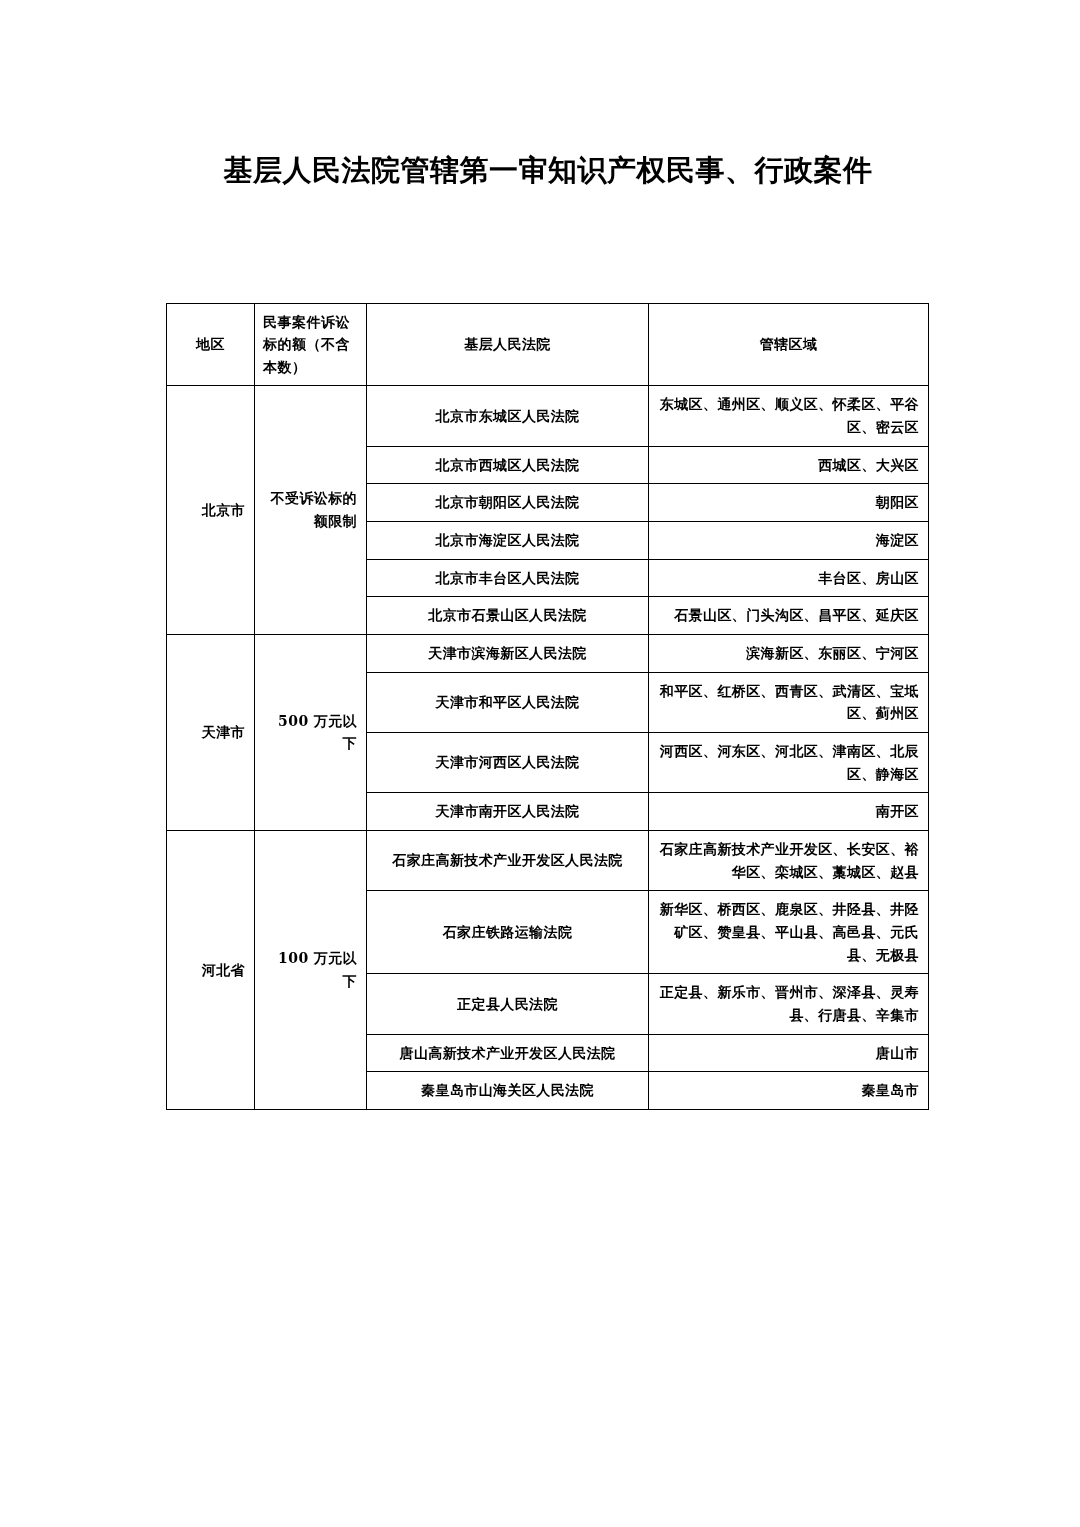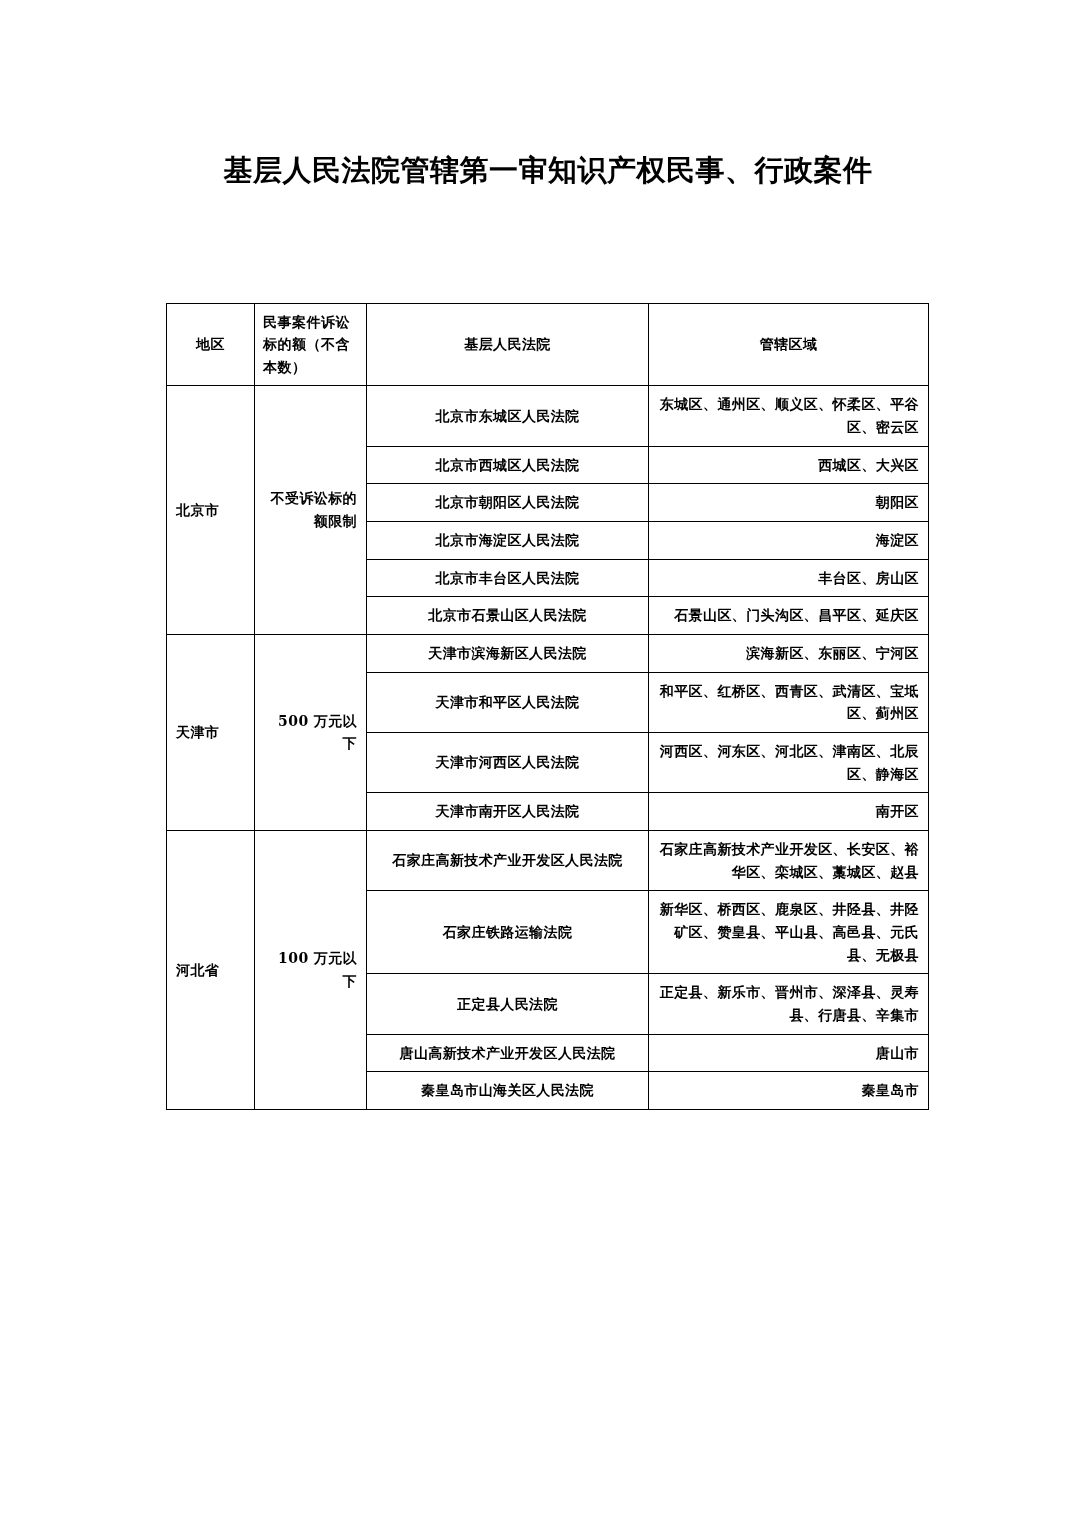--- a/index.html
+++ b/index.html
@@ -72,21 +72,21 @@
     padding-bottom: 10px;
   }
   thead td.hdr-amount {
     letter-spacing: 0.5px;
     line-height: 1.6;
     padding-left: 8px;
     padding-right: 8px;
     text-align: left;
   }
   td.cell-region {
-    text-align: left;
+    text-align: right;
     letter-spacing: 2px;
     font-size: 18px;
   }
   td.cell-amount {
     text-align: right;
     line-height: 1.85;
     letter-spacing: 1px;
     font-size: 18px;
   }
   td.cell-court {

